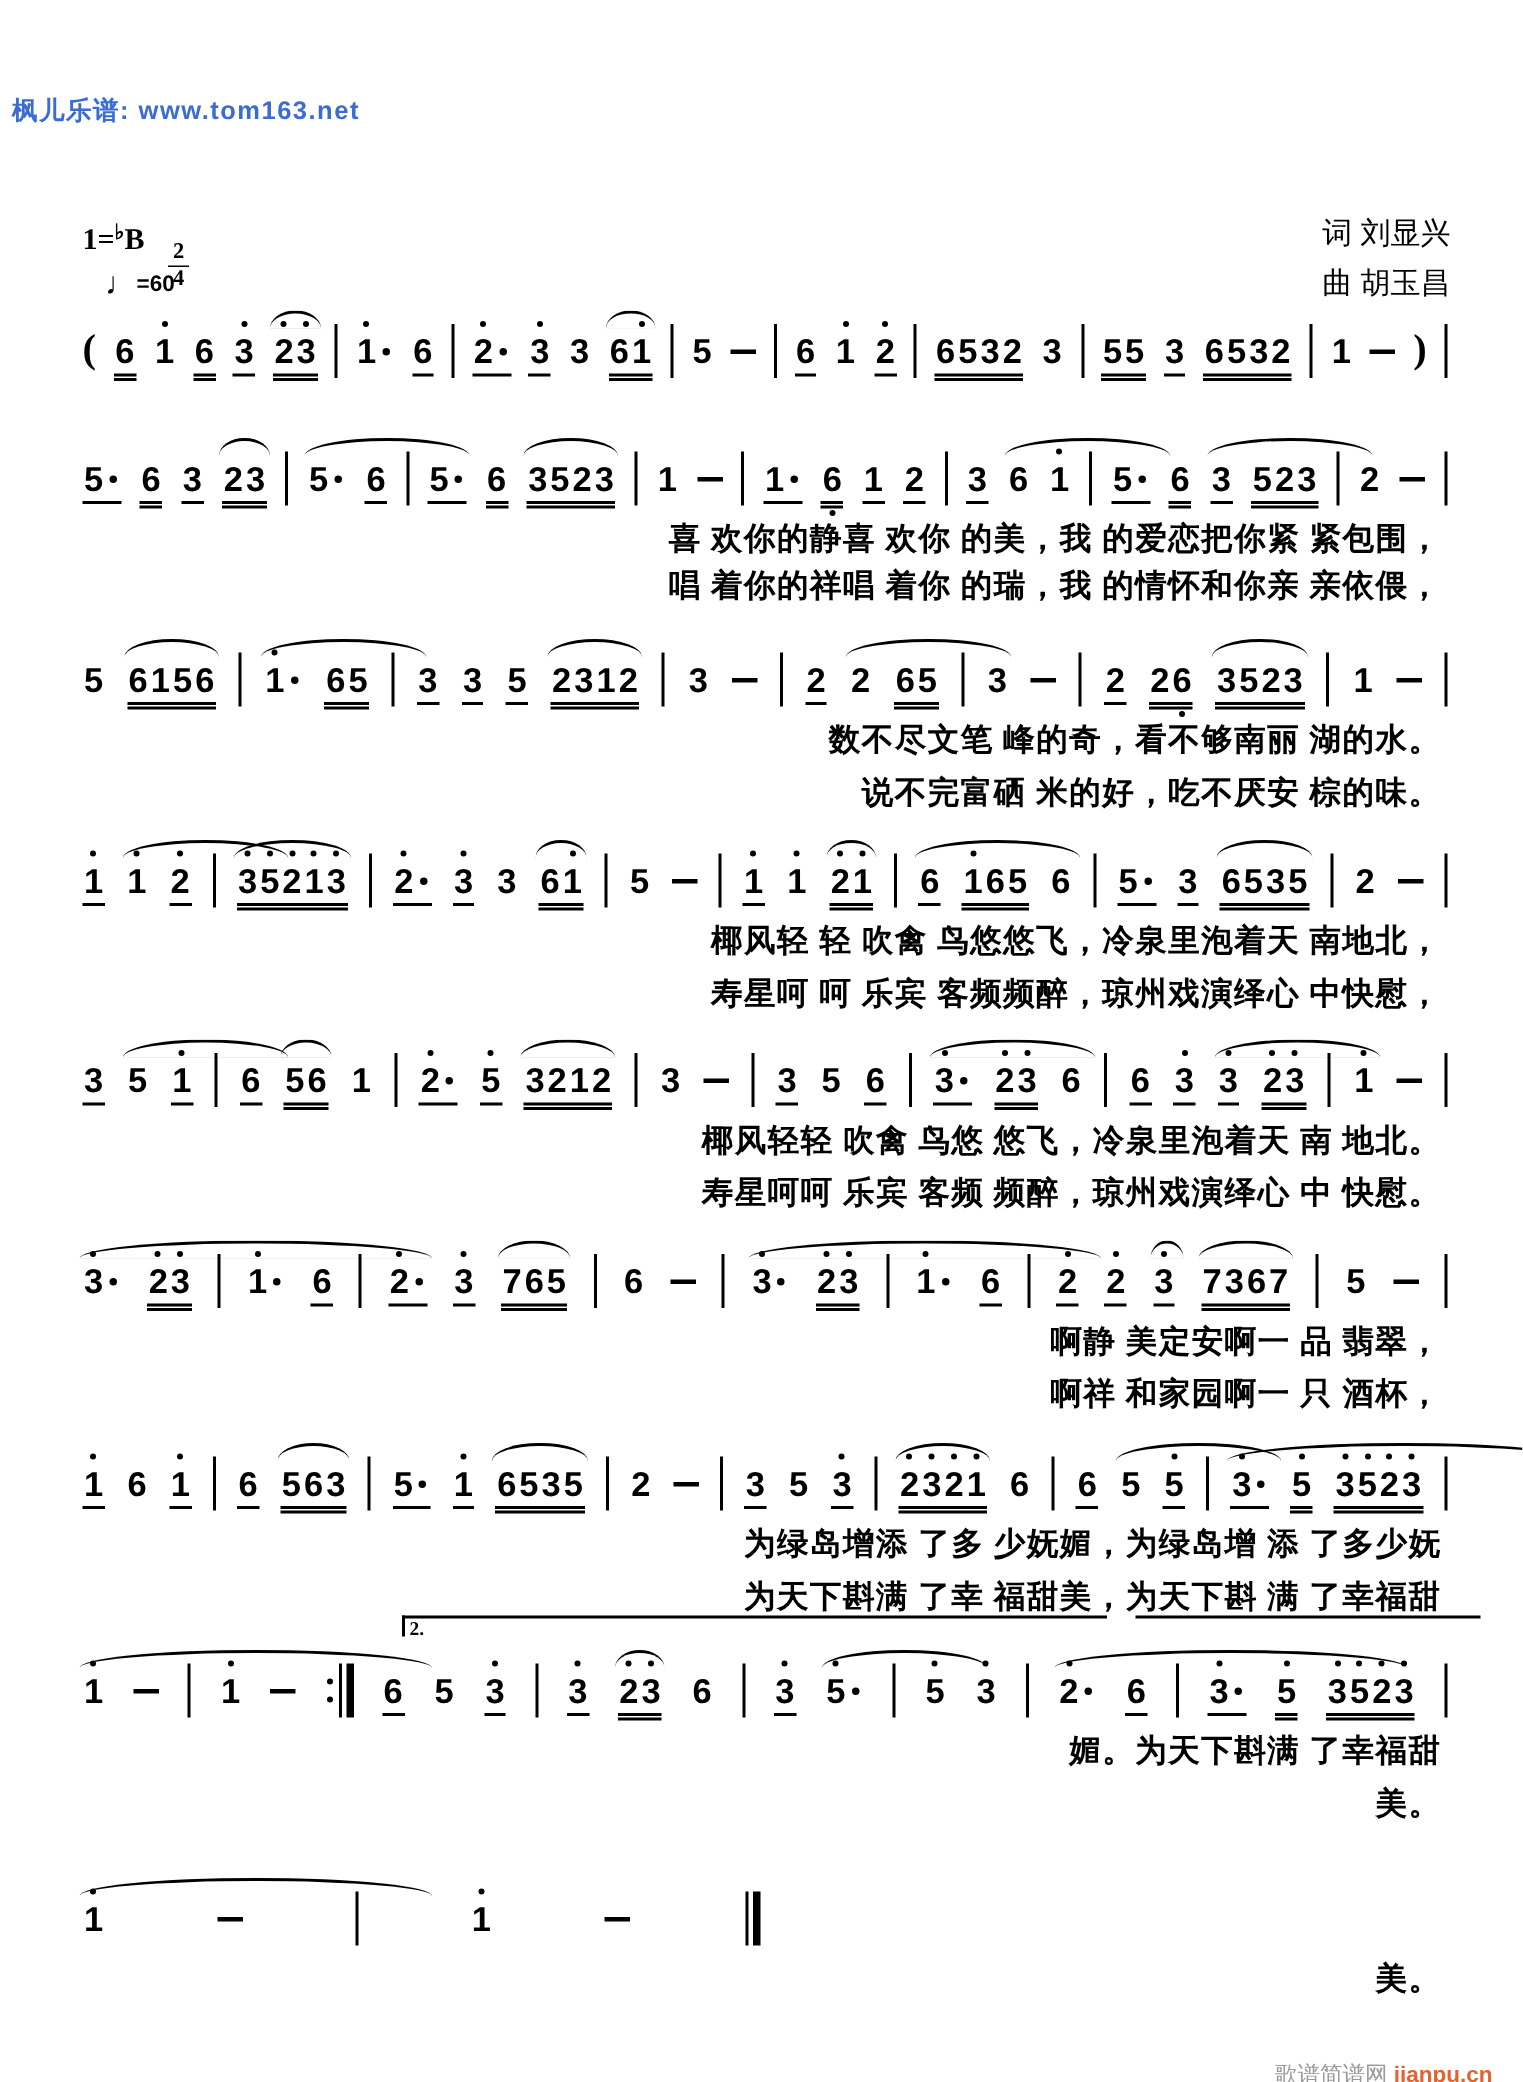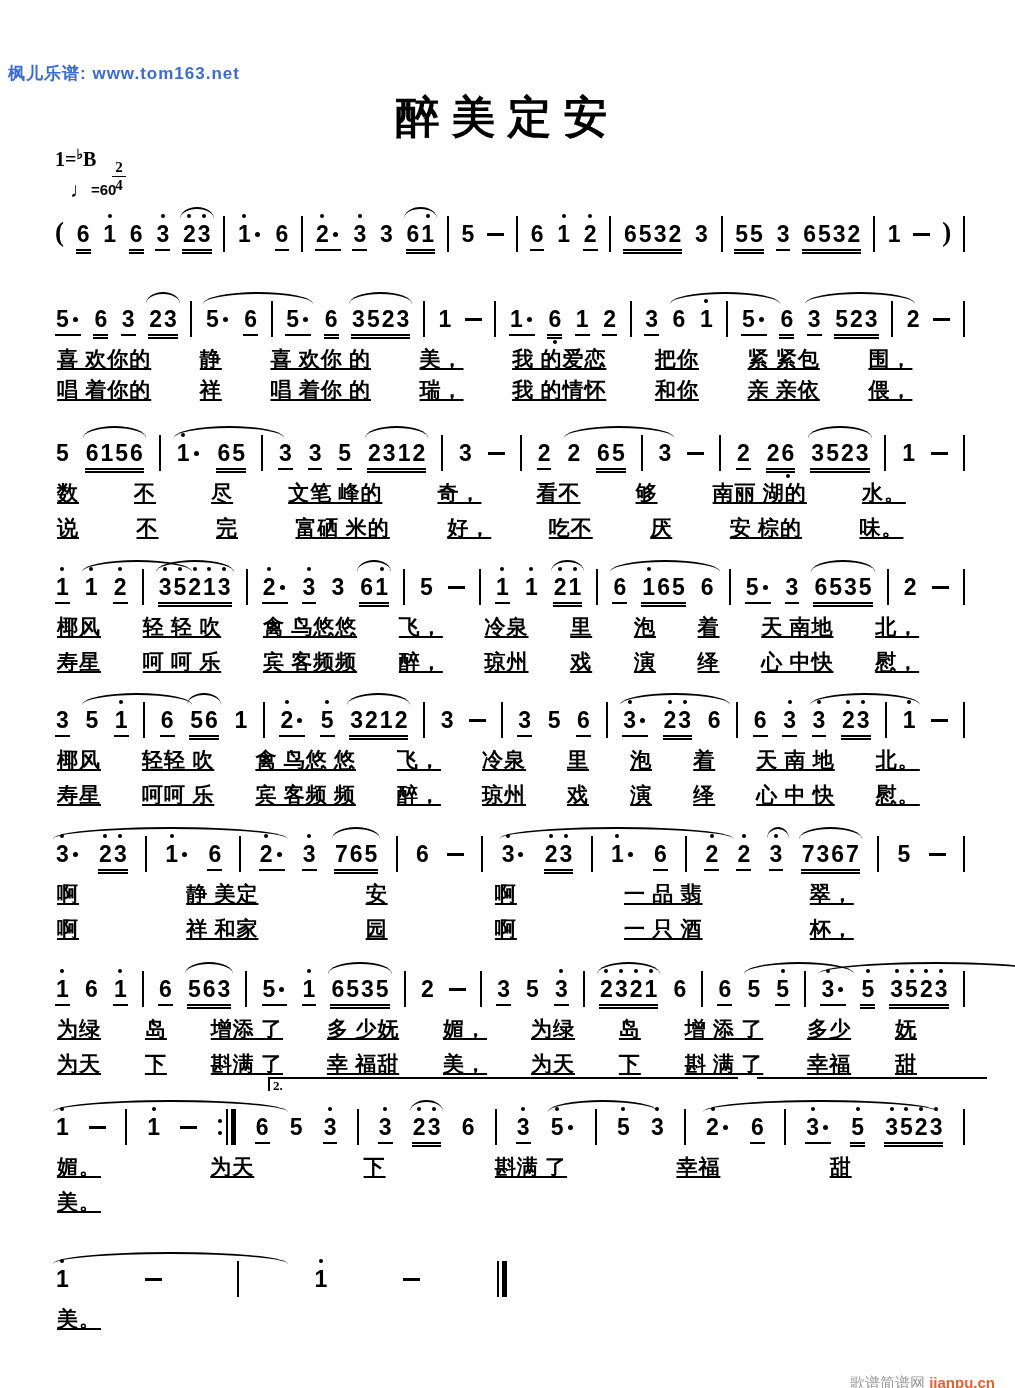--- a/index.html
+++ b/index.html
@@ -42,50 +42,53 @@
   .arc3::before{width:235px;}
   .repeat{display:inline-flex;align-items:center;margin-top:-5px;height:36px;}
   .rdots{position:relative;width:7px;height:36px;}
   .rdots::before,.rdots::after{content:"";position:absolute;left:1px;width:4px;height:4px;
         border-radius:50%;background:#000;}
   .rdots::before{top:10px;} .rdots::after{bottom:10px;}
   .thin{width:2px;height:36px;background:#000;margin-left:2px;}
   .thick{width:5px;height:36px;background:#000;margin-left:3px;}
   .final{display:inline-flex;margin-top:-5px;}
   
-  .lrow{position:absolute;left:57px;right:54px;display:flex;justify-content:space-between;
-        font:600 21px "Liberation Serif",serif;letter-spacing:1px;text-decoration:underline;}
+  .lrow{position:absolute;left:57px;right:54px;display:flex;justify-content:flex-end;
+        font:600 21px "Liberation Serif",serif;letter-spacing:1px;}
   .lseg{white-space:pre;}
   
   .volta{position:absolute;top:1049px;height:12px;border-top:2px solid #000;}
   .v1{left:268px;width:468px;border-left:2px solid #000;}
   .v2{left:757px;width:230px;}
   .vlabel{font:bold 13px "Liberation Serif",serif;margin-left:3px;display:inline-block;
           vertical-align:top;line-height:1;}
   
   .footer{position:absolute;right:20px;top:1346px;font:15px "Liberation Sans",sans-serif;
           color:var(--gray,#9a9a9a);}
   .footer .domain{color:var(--orange,#e2632f);font-weight:bold;}
 </style>
 </head>
 <body>
 
 <div class="page">
 
   <div class="sitehdr"><span>枫儿乐谱:</span> <span>www.tom163.net</span></div>
 
-  <div class="title">醉美定安</div>
 
   <div class="keysig"><span>1=</span><span class="flat">♭</span><span>B</span><span class="frac">
         <i class="num">2</i>
         <i>4</i>
       </span></div>
 
   <div class="tempo"><span class="glyph">♩</span><span>=60</span></div>
 
+  <div class="credits">
+    <div>词 刘显兴</div>
+    <div>曲 胡玉昌</div>
+  </div>
 
   <div id="score">
       <div class="nrow" style="top: 193px;">
         <span class="paren">(</span>
         <span class="tok u2">
           <span class="nc">6</span>
         </span>
         <span class="tok">
           <span class="nc hi">1</span>
         </span>

